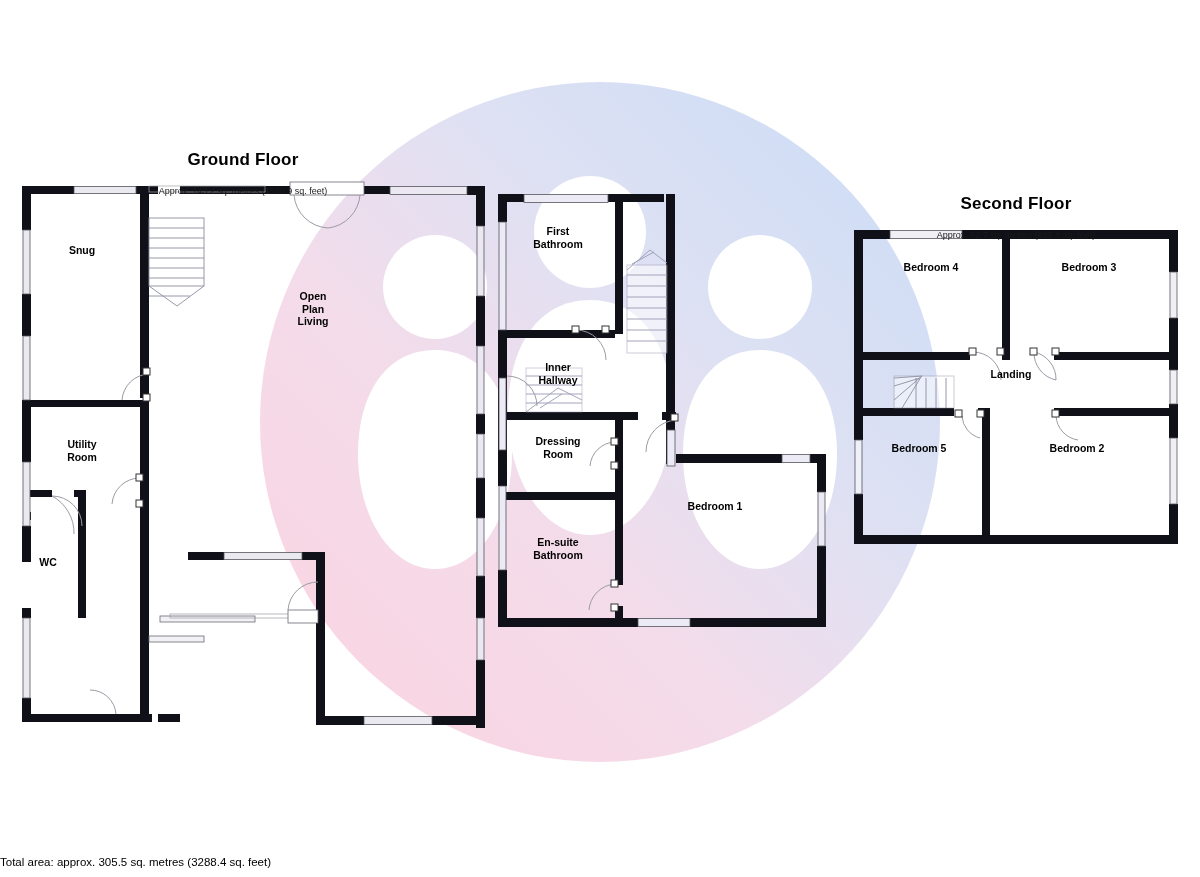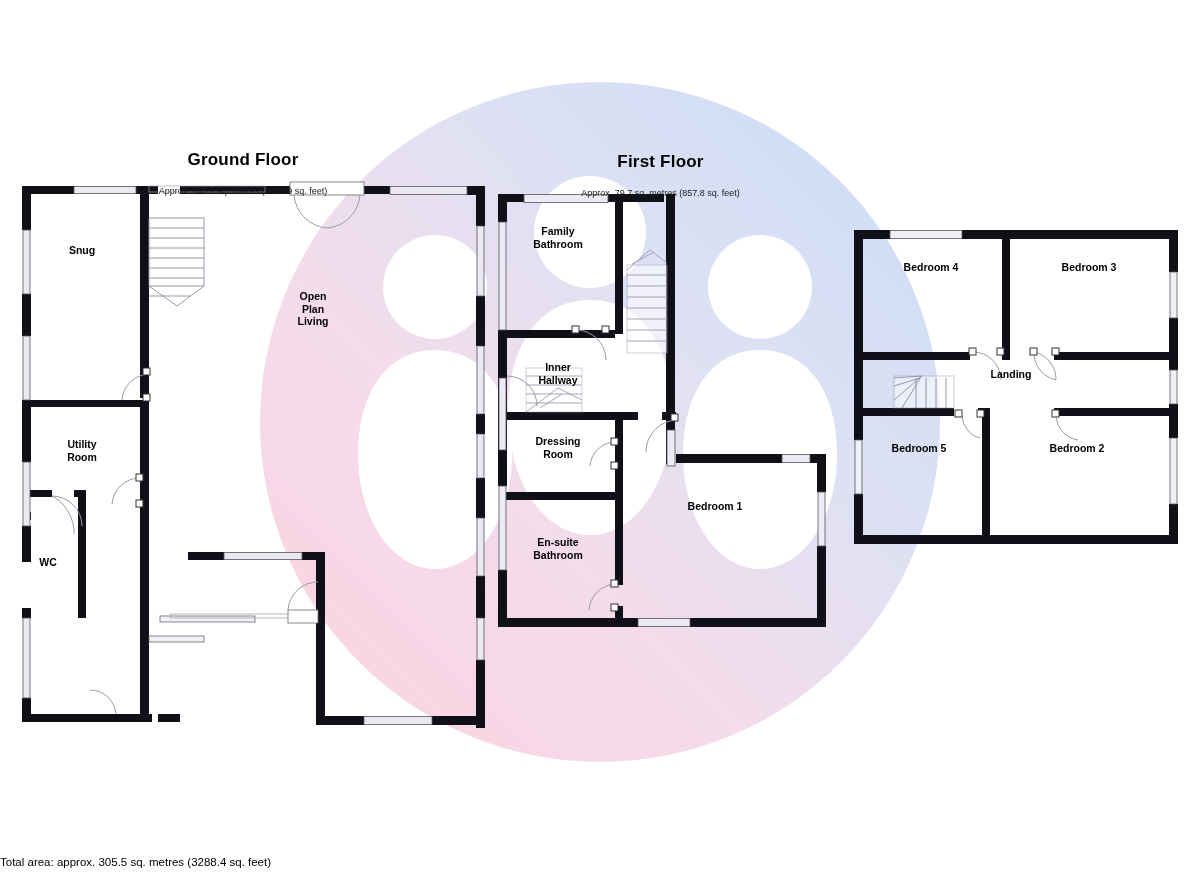--- a/index.html
+++ b/index.html
@@ -217,24 +217,20 @@
 
     <div class="room-label" style="left:70px; top:72px;">Snug</div>
     <div class="room-label" style="left:70px; top:272px;">Utility
 Room</div>
     <div class="room-label" style="left:36px; top:384px;">WC</div>
     <div class="room-label" style="left:301px; top:131px;">Open
 Plan
 Living</div>
   </div>
 
-  <div class="floor-head" style="left:563px; top:152px; width:195px;">
-    <div class="floor-title">First Floor</div>
-    <div class="floor-sub">Approx. 79.7 sq. metres (857.8 sq. feet)</div>
-  </div>
 
   <div class="floor" style="left:490px; top:190px; width:350px; height:450px;">
     <svg class="plan-svg" width="350" height="450" viewBox="0 0 350 450" xmlns="http://www.w3.org/2000/svg">
       <g>
 
         <rect x="8" y="4" width="26" height="8" fill="#101018"></rect>
         <rect x="118" y="4" width="26" height="8" fill="#101018"></rect>
         <rect x="144" y="4" width="30" height="8" fill="#101018"></rect>
 
         <rect x="8" y="4" width="9" height="28" fill="#101018"></rect>
@@ -318,31 +314,35 @@
           <rect x="121" y="248" width="7" height="7" fill="#fff" stroke="#333"></rect>
           <rect x="121" y="272" width="7" height="7" fill="#fff" stroke="#333"></rect>
 
           <path d="M125 394 A 28 28 0 0 0 99 420"></path>
           <rect x="121" y="390" width="7" height="7" fill="#fff" stroke="#333"></rect>
           <rect x="121" y="414" width="7" height="7" fill="#fff" stroke="#333"></rect>
         </g>
       </g>
     </svg>
 
-    <div class="room-label" style="left:68px; top:47px;">Family
+    <div class="room-label" style="left:68px; top:47px;">First
 Bathroom</div>
     <div class="room-label" style="left:68px; top:183px;">Inner
 Hallway</div>
     <div class="room-label" style="left:68px; top:257px;">Dressing
 Room</div>
     <div class="room-label" style="left:68px; top:358px;">En-suite
 Bathroom</div>
     <div class="room-label" style="left:225px; top:316px;">Bedroom 1</div>
   </div>
 
+  <div class="floor-head" style="left:918px; top:194px; width:196px;">
+    <div class="floor-title">Second Floor</div>
+    <div class="floor-sub">Approx. 82.7 sq. metres (889.8 sq. feet)</div>
+  </div>
 
   <div class="floor" style="left:850px; top:226px; width:336px; height:326px;">
     <svg class="plan-svg" width="336" height="326" viewBox="0 0 336 326" xmlns="http://www.w3.org/2000/svg">
       <g>
 
         <rect x="4" y="4" width="36" height="9" fill="#101018"></rect>
         <rect x="112" y="4" width="216" height="9" fill="#101018"></rect>
         <rect x="4" y="4" width="9" height="124" fill="#101018"></rect>
         <rect x="4" y="128" width="9" height="56" fill="#101018"></rect>
         <rect x="4" y="184" width="9" height="30" fill="#101018"></rect>

